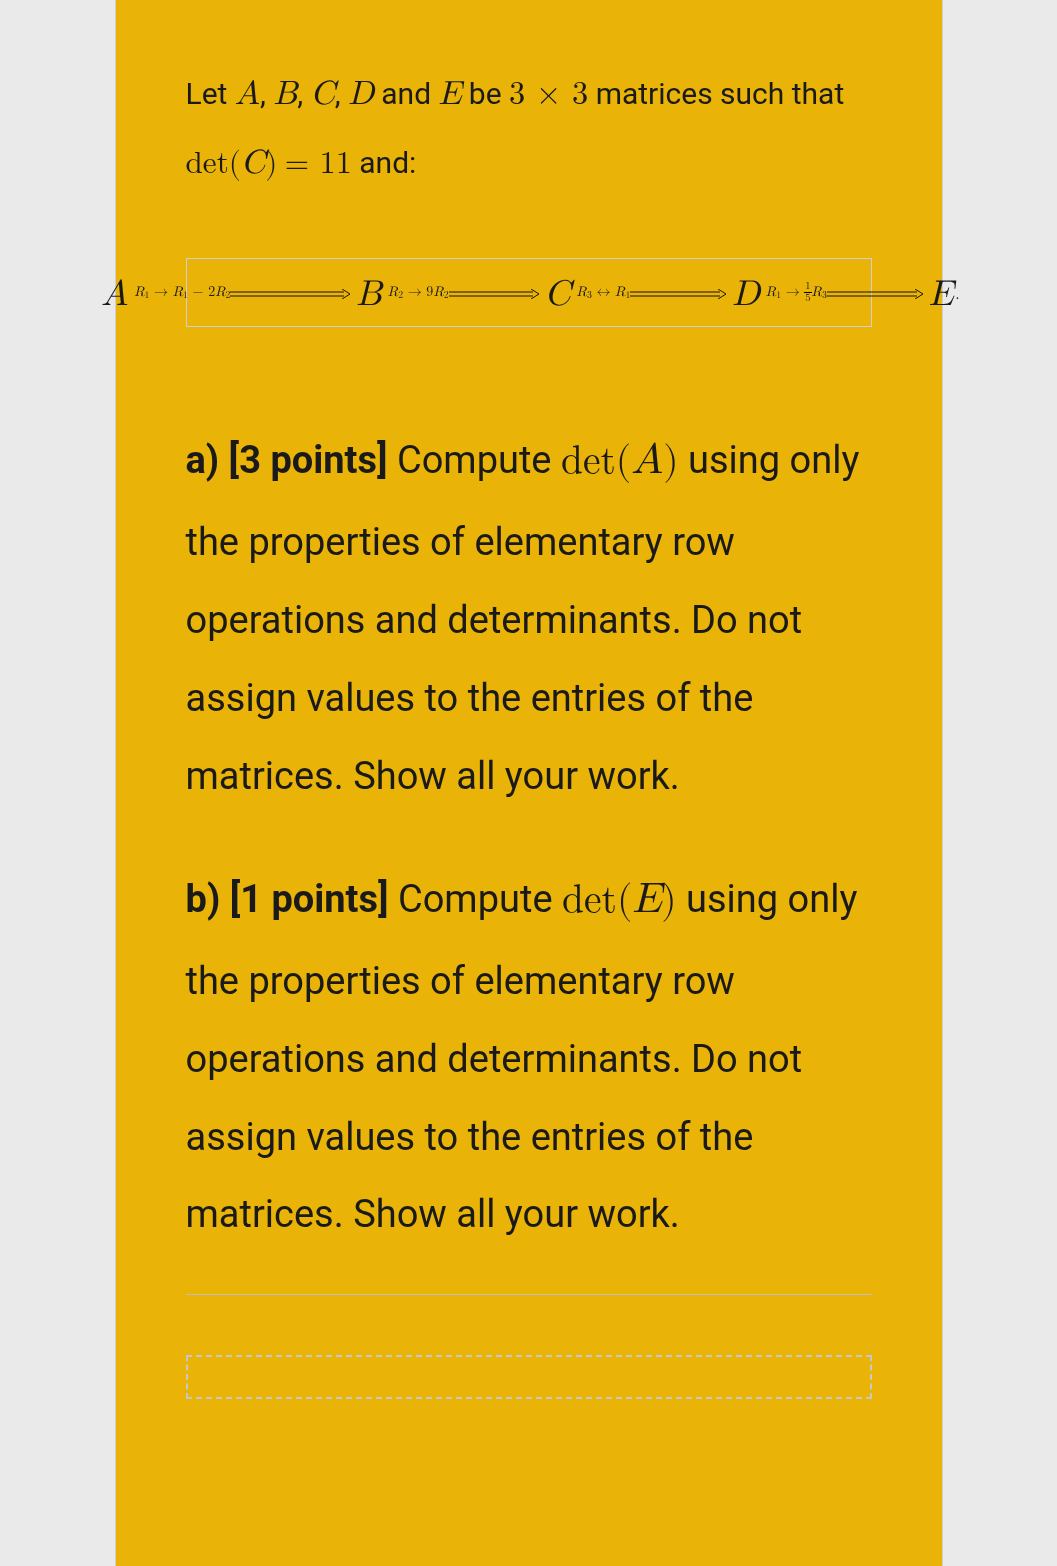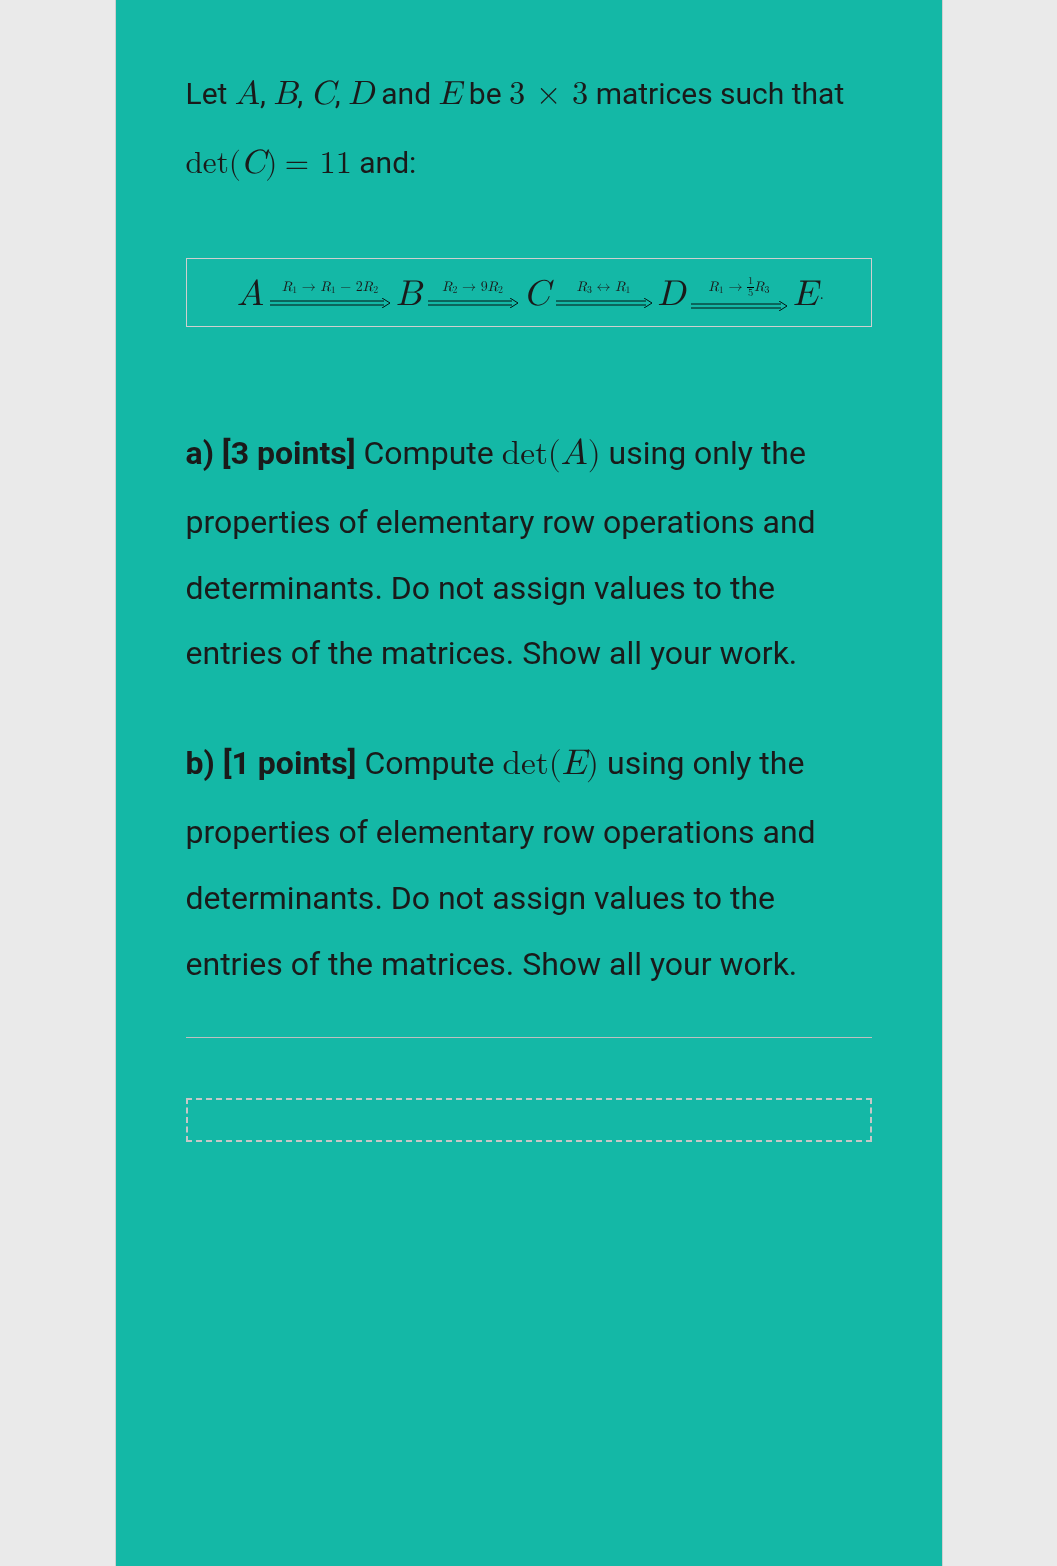--- a/index.html
+++ b/index.html
@@ -3,21 +3,21 @@
   <meta charset="utf-8">
   <style>
     body {
       margin: 0;
       padding: 0;
       background: #eaeaea;
       font-family: -apple-system, BlinkMacSystemFont, "Segoe UI", Roboto, Helvetica, Arial, sans-serif;
       color: #1a1a1a;
     }
     .page {
-      background: #14b8a6;
+      background: #eab308;
       margin: 0 auto;
       width: 828px;
       min-height: 1566px;
       padding: 60px 70px 40px 70px;
       box-sizing: border-box;
       border-left: 1px solid #cfcfcf;
       border-right: 1px solid #cfcfcf;
     }
     .page-wrap {
       background: #eaeaea;
@@ -43,21 +43,21 @@
 
     .mat {
       font-family: "STIXGeneral","Cambria Math","Latin Modern Math","Times New Roman",serif;
       font-style: italic;
       font-size: 36px;
       padding: 0 4px;
     }
 
     .arrow-block {
       display: flex;
-      flex-direction: column;
+      flex-direction: row;
       align-items: center;
       justify-content: flex-end;
       margin: 0 2px;
       position: relative;
     }
     .arrow-label {
       font-family: "STIXGeneral","Cambria Math","Latin Modern Math","Times New Roman",serif;
       font-size: 14px;
       line-height: 1;
       white-space: nowrap;
@@ -77,21 +77,21 @@
       vertical-align: middle;
       text-align: center;
       font-style: normal;
       position: relative;
       top: -1px;
     }
     .frac .num { display: block; font-size: 0.75em; border-bottom: 1px solid #000; padding: 0 1px; line-height: 1; }
     .frac .den { display: block; font-size: 0.75em; padding: 0 1px; line-height: 1; }
 
     .qpart {
-      font-size: 32px;
+      font-size: 38px;
       line-height: 2.05;
       margin-bottom: 40px;
     }
     .qpart strong { font-weight: 700; }
     hr.sep {
       border: none;
       border-top: 1px solid #bfbfbf;
       margin: 40px 0 60px 0;
     }
     .answer-box {

